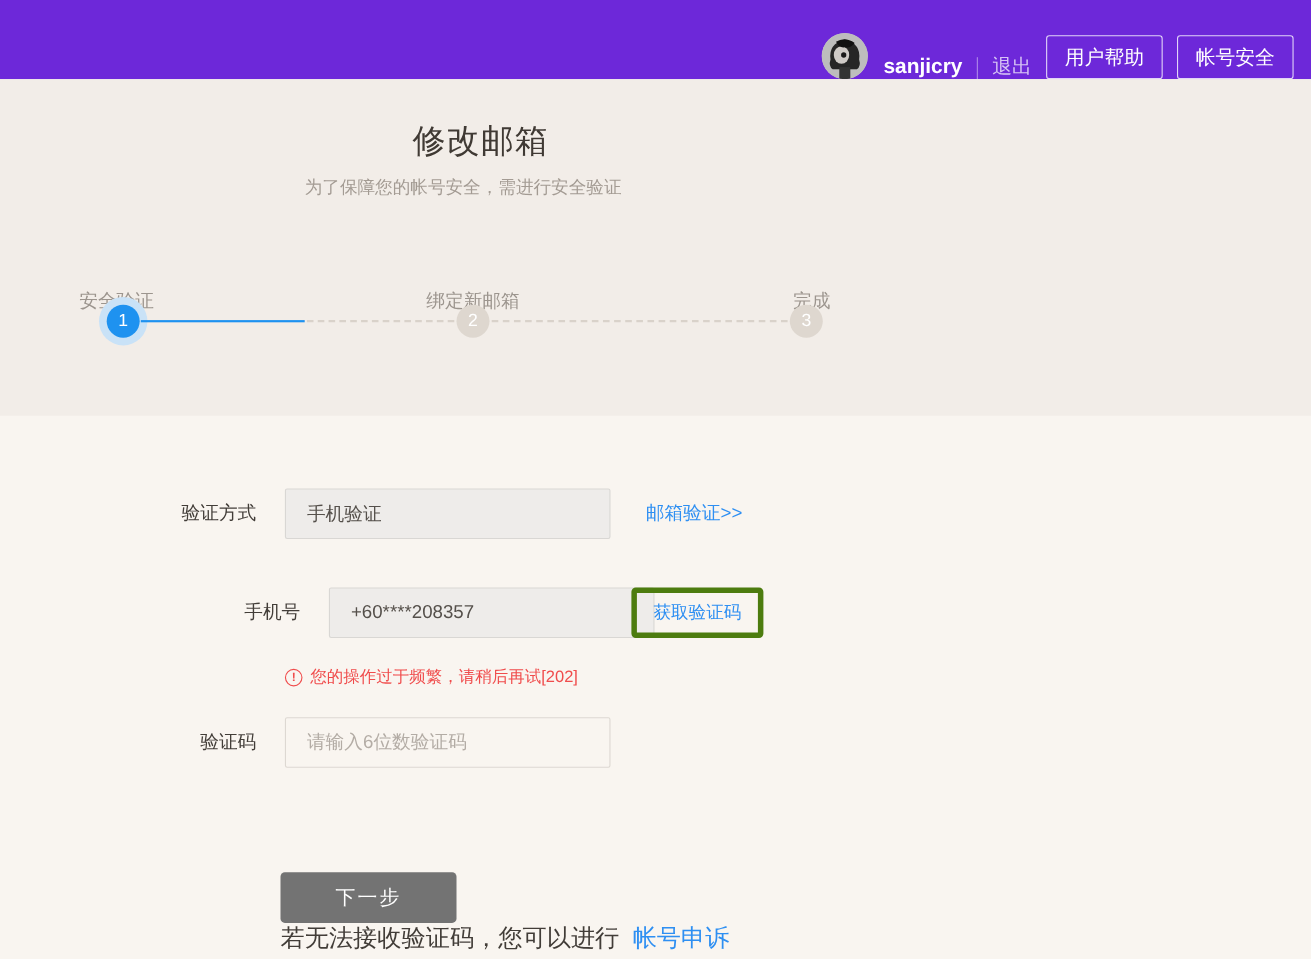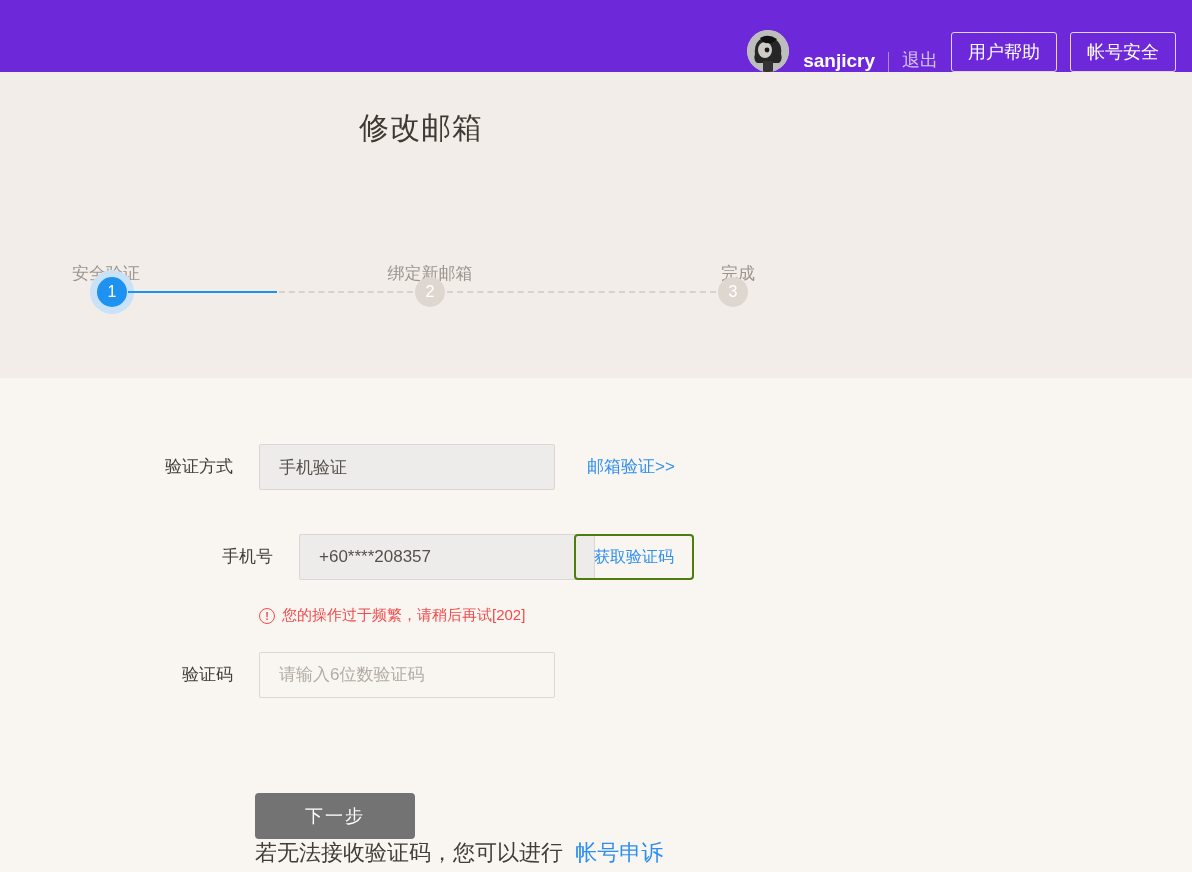--- a/index.html
+++ b/index.html
@@ -24,21 +24,21 @@
   .hdr-btn {
     margin-left:13px; min-width:104px; height:40px; line-height:38px;
     border:1px solid rgba(255,255,255,0.8); border-radius:3px;
     color:#ffffff; font-size:18px; text-align:center; padding:0 16px;
     background:transparent; cursor:pointer; font-family:inherit;
   }
 
   
   .hero { position:relative; height:306px; background:#f2ede8; }
   .hero-title {
-    position:absolute; top:36px; left:0; width:842px; text-align:center;
+    position:absolute; top:36px; left:16px; width:842px; text-align:center;
     font-size:30px; color:#403a34; font-weight:500; letter-spacing:1px;
   }
   .hero-sub {
     position:absolute; top:88px; left:0; width:842px; text-align:center;
     font-size:16px; color:#a39b93;
   }
   .step-label { position:absolute; top:166px; font-size:17px; color:#9c958e;margin-top:24px; }
   .step-label.s1 { left:72px; }
   .step-label.s2 { left:382px; width:96px; text-align:center; }
   .step-label.s3 { left:718px; width:40px; text-align:center; }
@@ -76,21 +76,21 @@
   .f-input.cream::placeholder { color:#b3aca5; opacity:1; }
   .row1 .f-label, .row1 .f-input { top:66px; }
   .row2 .f-label, .row2 .f-input { top:156px;margin-left:40px; }
   .row3 .f-label, .row3 .f-input { top:274px; }
   .switch-link {
     position:absolute; left:587px; top:66px; height:46px; line-height:46px;
     font-size:17px; color:#2e8ff2; text-decoration:none; cursor:pointer;
   }
   .get-code-btn {
     position:absolute; left:574px; top:156px; width:120px; height:46px;
-    background:transparent; border:2px solid #4d7c0f; border-radius:4px;
+    background:transparent; border:5px solid #4d7c0f; border-radius:4px;
     color:#2e8ff2; font-size:16px; cursor:pointer; font-family:inherit;
   }
   .error-row {
     position:absolute; left:259px; top:228px; display:flex; align-items:center;
     color:#f04c4c; font-size:15px;
   }
   .err-icon {
     width:16px; height:16px; border:1px solid #f04c4c; border-radius:50%;
     display:inline-block; text-align:center; line-height:15px; font-size:11px;
     font-weight:bold; margin-right:7px; flex:0 0 auto;
@@ -124,20 +124,21 @@
     </div>
     <span class="username">sanjicry</span>
     <span class="hdr-divider"></span>
     <span class="logout">退出</span>
     <button class="hdr-btn">用户帮助</button>
     <button class="hdr-btn">帐号安全</button>
   </div>
 
   <div class="hero">
     <div class="hero-title">修改邮箱</div>
+    <div class="hero-sub">为了保障您的帐号安全，需进行安全验证</div>
 
     <span class="step-label s1">安全验证</span>
     <span class="step-label s2">绑定新邮箱</span>
     <span class="step-label s3">完成</span>
 
     <div class="halo"></div>
     <div class="step-circle active">1</div>
     <div class="line-solid"></div>
     <div class="line-dash d1"></div>
     <div class="step-circle c2">2</div>

